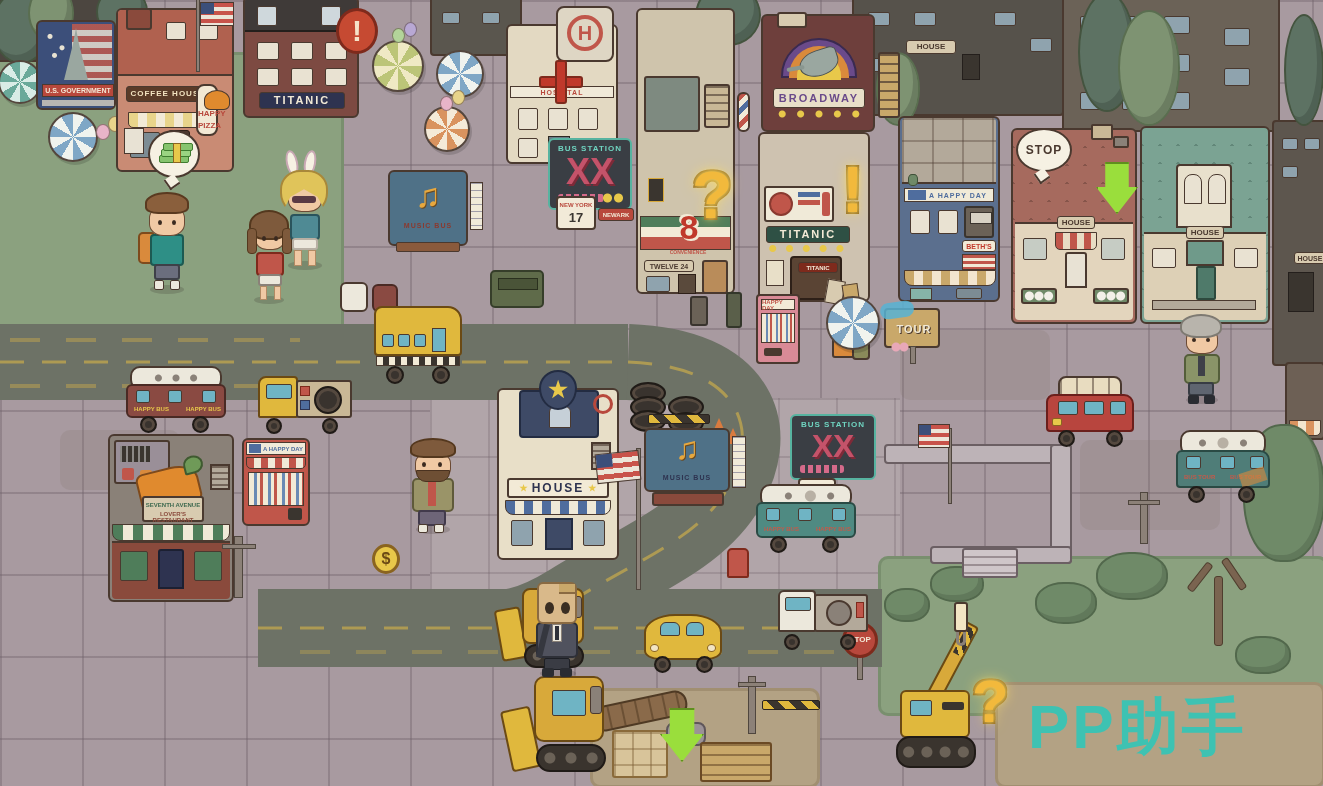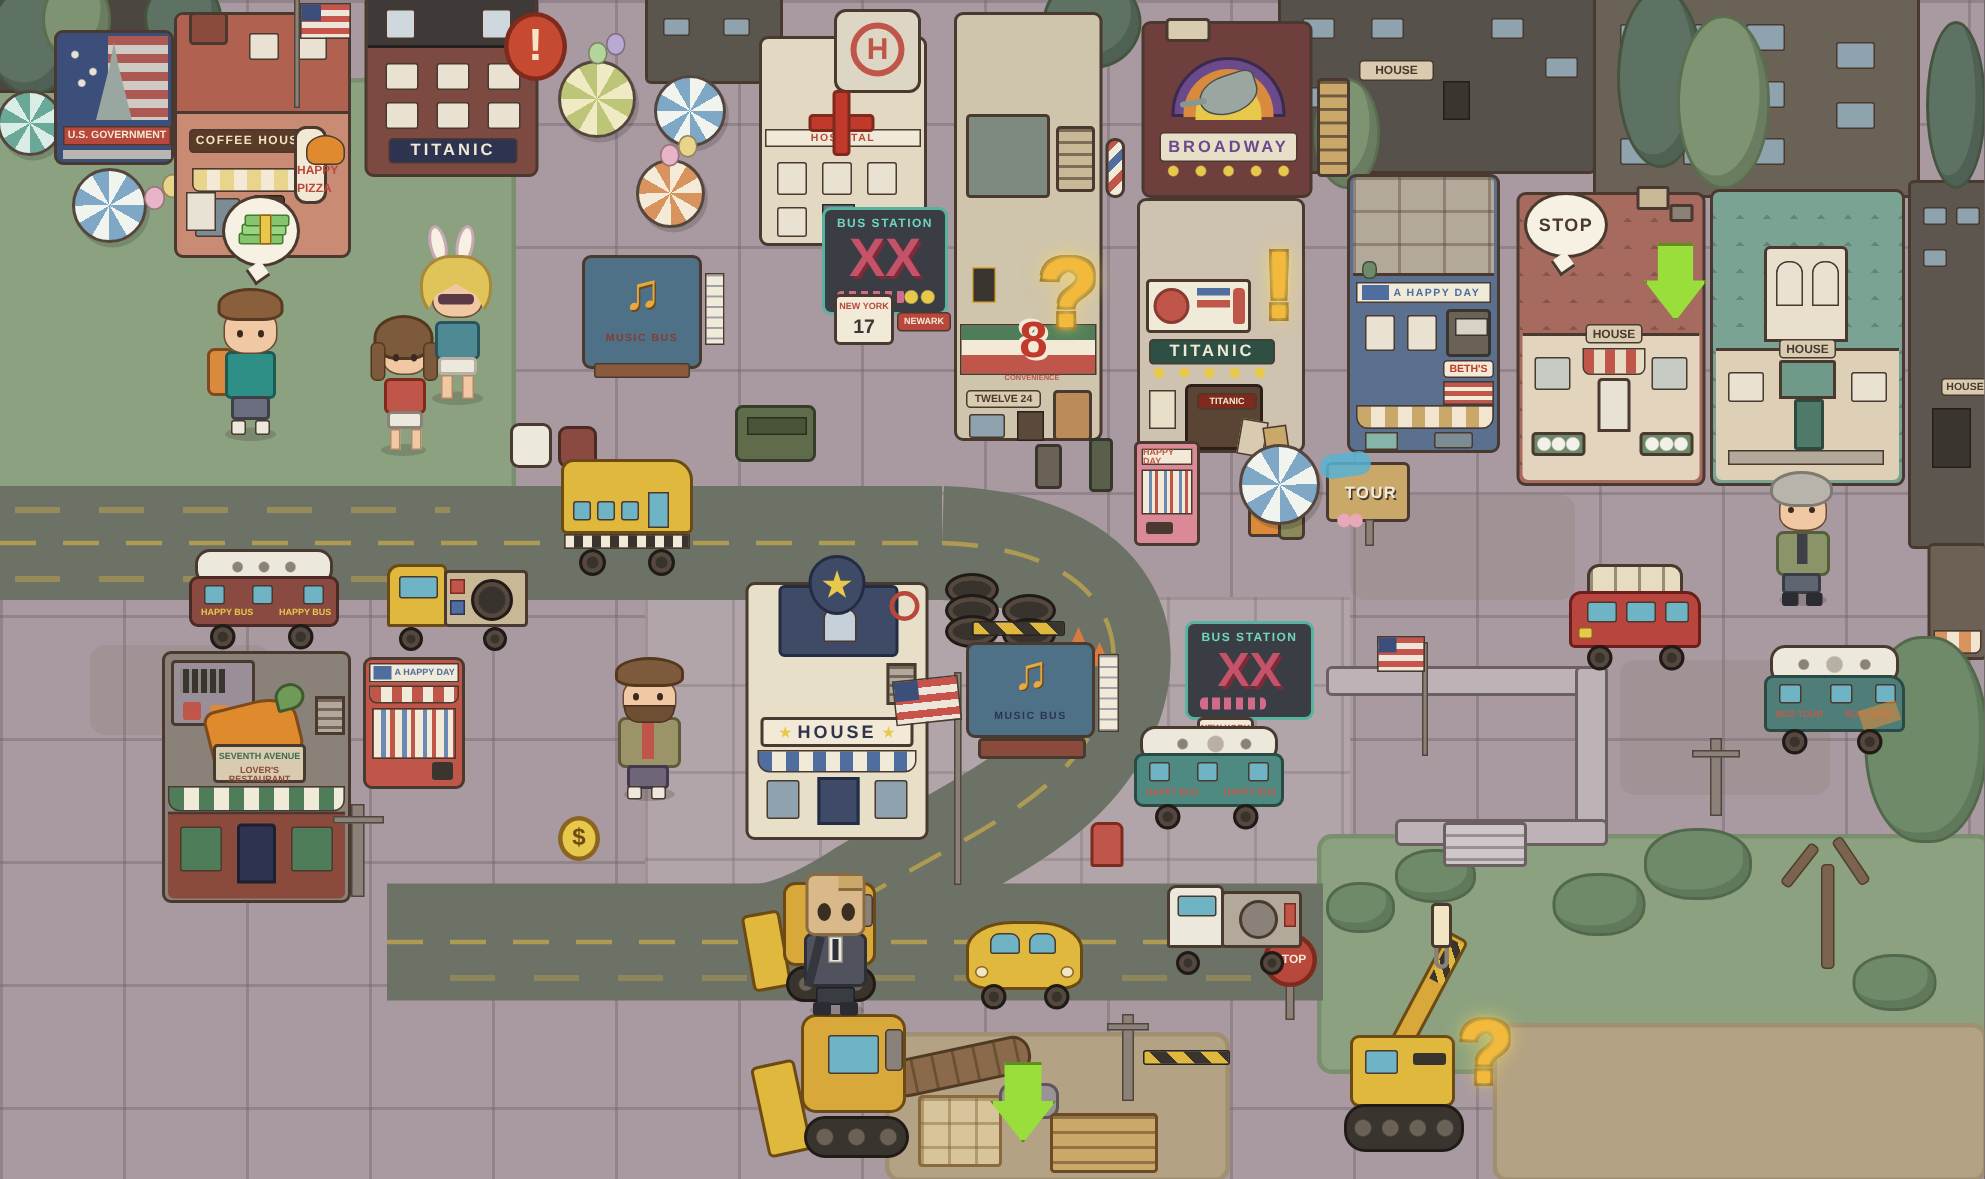--- a/index.html
+++ b/index.html
@@ -676,14 +676,15 @@
     <div style="position:relative;width:30px;height:22px">
       <div class="o" style="left:0;top:12px;width:30px;height:8px;background:#86c46e;border:1px solid #3f7d30;border-radius:2px"></div>
       <div class="o" style="left:2px;top:6px;width:30px;height:8px;background:#9ad482;border:1px solid #3f7d30;border-radius:2px"></div>
       <div class="o" style="left:4px;top:0;width:30px;height:8px;background:#86c46e;border:1px solid #3f7d30;border-radius:2px"></div>
       <div class="o" style="left:14px;top:0px;width:8px;height:20px;background:#e8c84a;border:1px solid #8a6420"></div>
     </div>
     <div class="o" style="left:16px;bottom:-12px;width:12px;height:12px;background:#f6f1e3;border-right:2px solid #4a392f;border-bottom:2px solid #4a392f;transform:rotate(55deg)"></div>
   </div>
 
 
+  <div class="o wm txt" style="left:1028px;top:696px;font-size:62px">PP助手</div>
 
 </div>
 
 </body></html>

